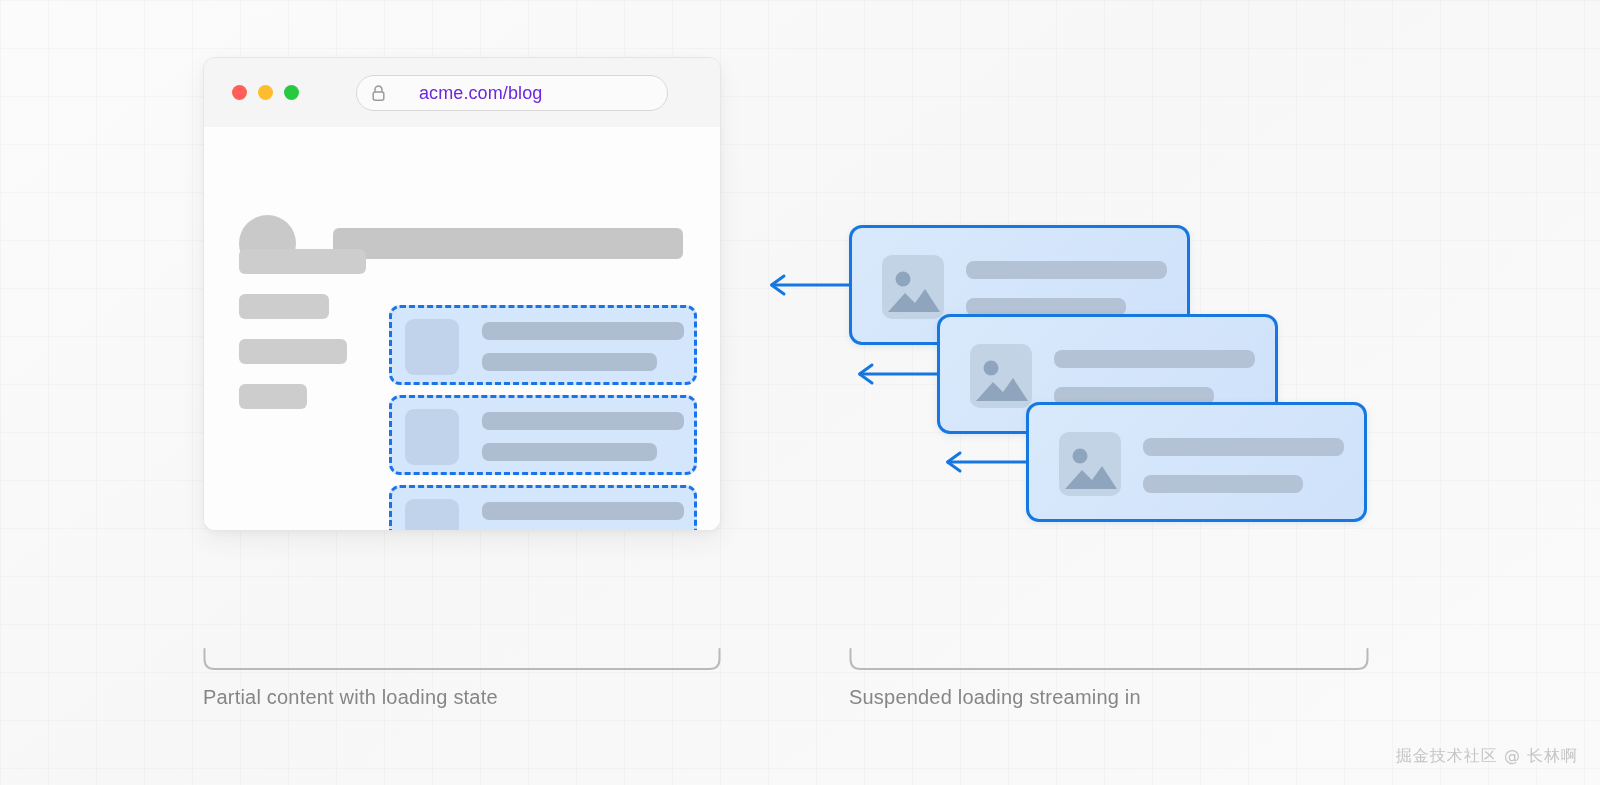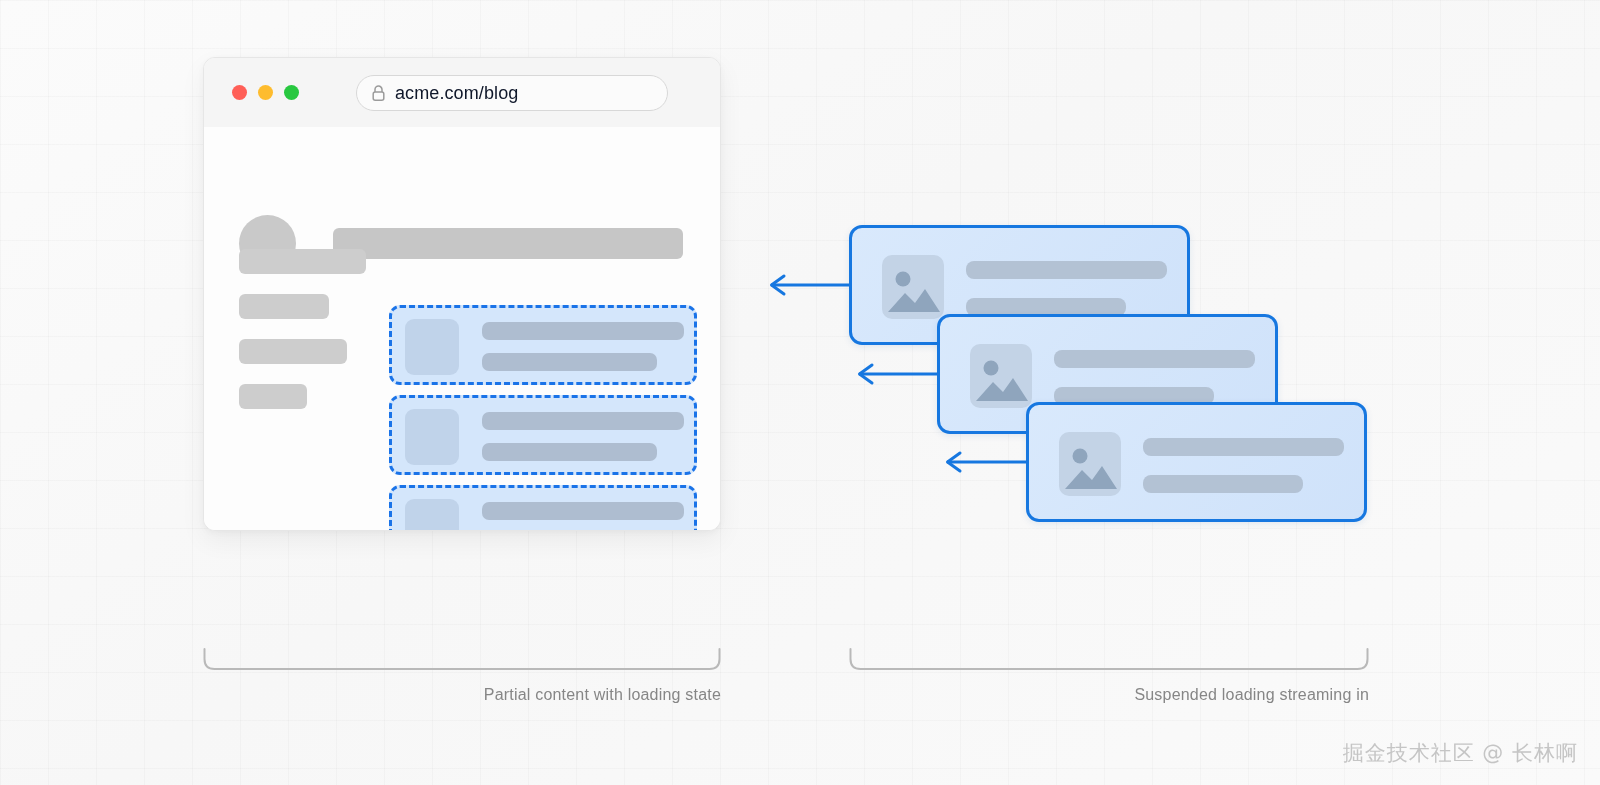--- a/index.html
+++ b/index.html
@@ -34,21 +34,21 @@
   .dot{position:absolute;top:27px;width:15px;height:15px;border-radius:50%;}
   .dot.red{left:28px;background:#ff5f57;}
   .dot.amber{left:54px;background:#febc2e;}
   .dot.green{left:80px;background:#28c840;}
   #urlbar{
     position:absolute;left:152px;top:17px;width:312px;height:36px;
     background:#fbfbfb;border:1px solid #d8d8d8;border-radius:18px;
     display:flex;align-items:center;padding:0 14px;box-sizing:border-box;
   }
   #lock{width:15px;height:17px;flex:none;margin-right:9px;}
-  #urltext{font-size:18px;color:#0f172a;letter-spacing:0.1px;line-height:1;}
+  #urltext{font-size:18px;color:#6d28d9;letter-spacing:0.1px;line-height:1;margin-left:24px;}
 
   #viewport{position:absolute;left:0;top:69px;width:100%;height:403px;background:#fdfdfd;}
 
   #avatar{position:absolute;left:35px;top:88px;width:57px;height:57px;border-radius:50%;background:#c9c9c9;}
   #headline{position:absolute;left:129px;top:101px;width:350px;height:31px;border-radius:6px;background:#c6c6c6;}
 
   .sbar{position:absolute;left:35px;border-radius:6px;background:#cdcdcd;height:25px;}
 
   
   .skel{
@@ -74,27 +74,27 @@
   }
   .scard .ph{position:absolute;border-radius:10px;background:#c3d3e6;}
   .scard .ln{position:absolute;border-radius:8px;background:#b3c2d4;}
 
   .arrow{position:absolute;height:22px;}
   .arrow svg{display:block;overflow:visible;}
 
   
   .bracket{position:absolute;}
   .caption{
-    position:absolute;text-align:right;
-    font-size:16px;color:#868686;letter-spacing:0.2px;white-space:nowrap;
+    position:absolute;text-align:left;
+    font-size:20px;color:#868686;letter-spacing:0.2px;white-space:nowrap;
   }
 
   #watermark{
     position:absolute;right:22px;bottom:18px;
-    font-size:21px;color:#c5c5c5;letter-spacing:1px;white-space:nowrap;
+    font-size:16px;color:#c5c5c5;letter-spacing:1px;white-space:nowrap;
     font-family:"DejaVu Sans","Liberation Sans",sans-serif;
   }
 </style>
 </head>
 <body>
 
 <div id="stage">
 
   <div id="browser">
 

